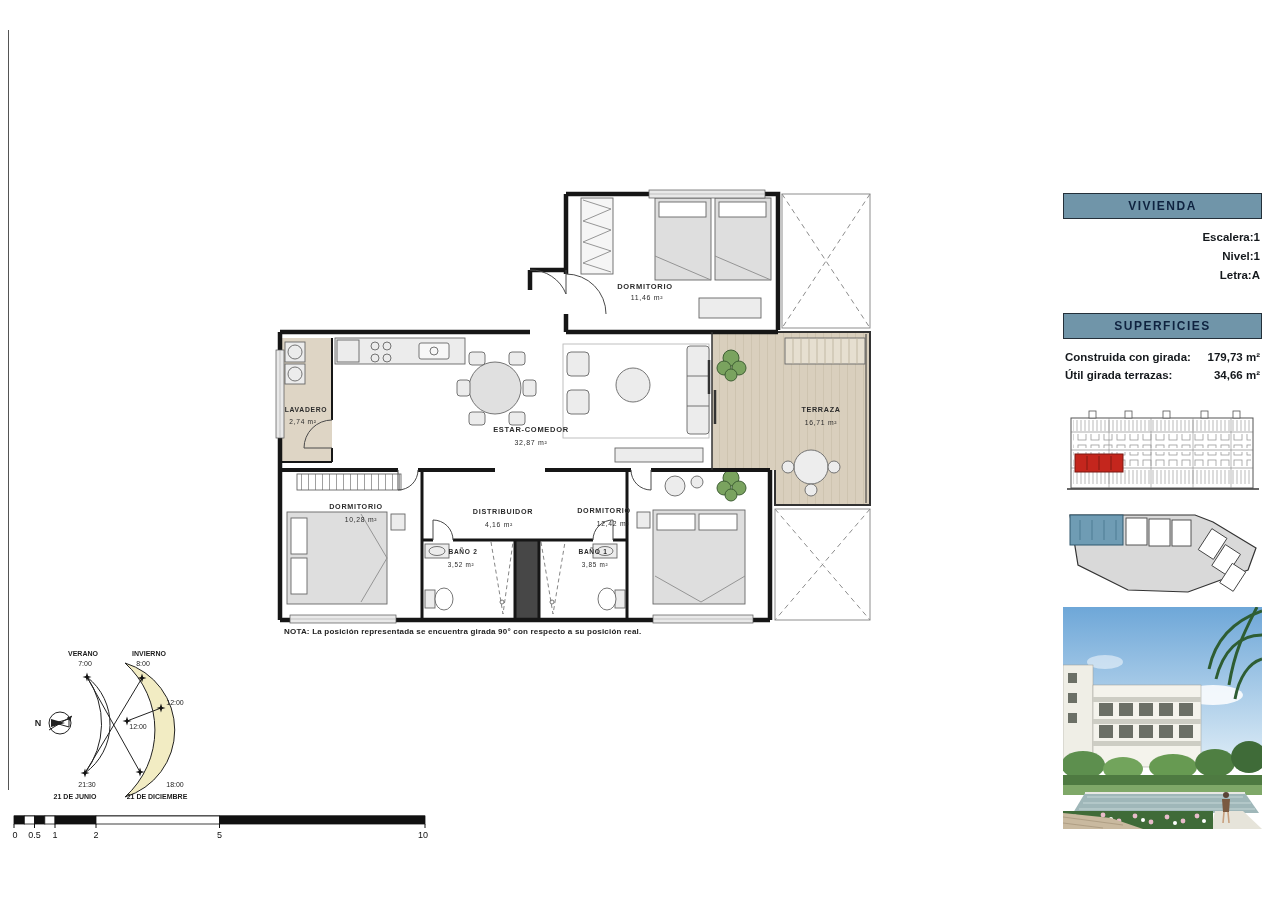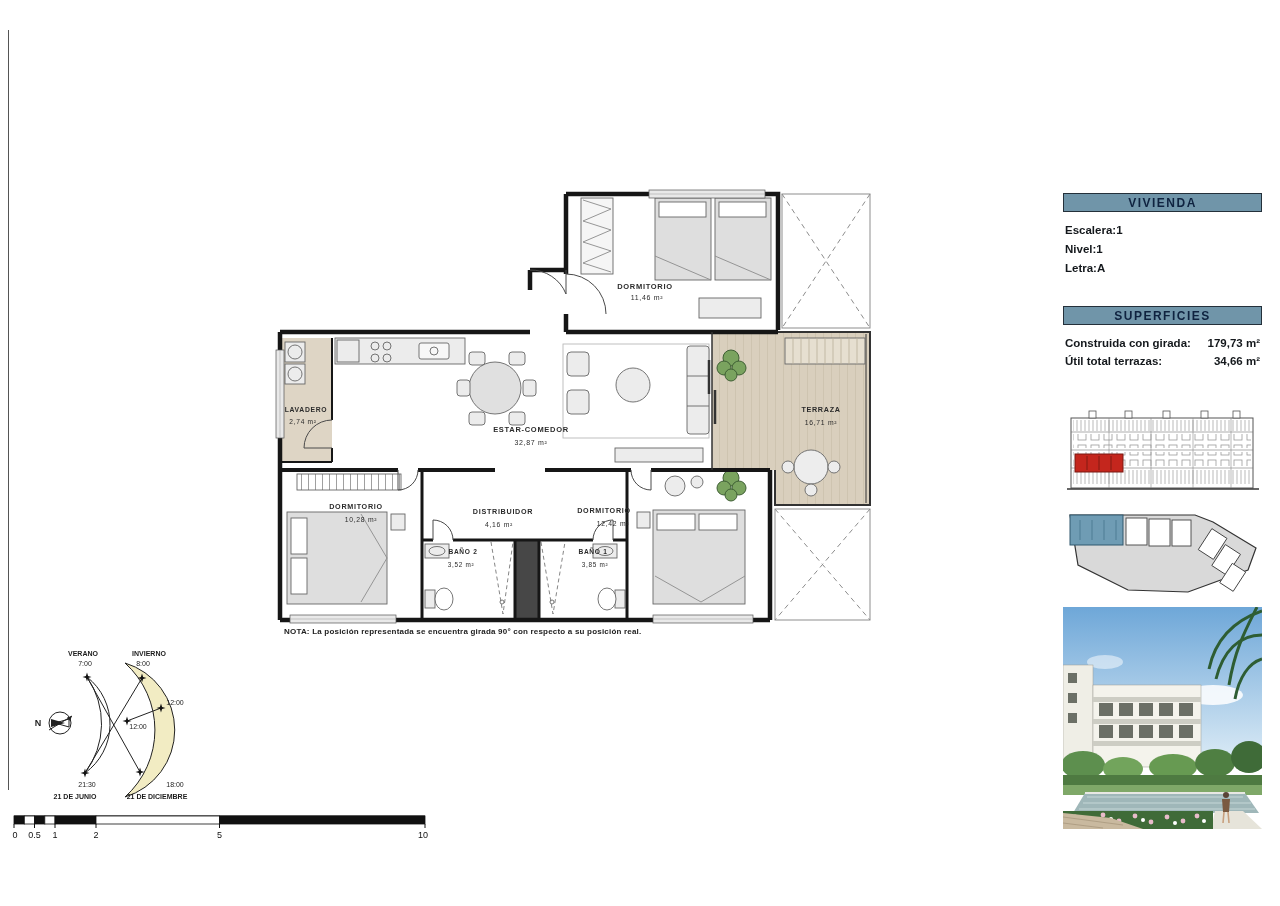--- a/index.html
+++ b/index.html
@@ -1,24 +1,24 @@
 <!DOCTYPE html>
 <html><head>
 <meta charset="utf-8">
 <style>
   html,body{margin:0;padding:0;background:#fff;}
   .canvas{position:relative;width:1280px;height:906px;background:#ffffff;overflow:hidden;
           font-family:"Liberation Sans",sans-serif;}
   .vline{position:absolute;left:8px;top:30px;width:1px;height:760px;background:#555;}
   
   .panel{position:absolute;left:1063px;top:193px;width:199px;}
-  .hdr{height:19px;background:#7095a9;border:1px solid #24303a;display:flex;align-items:center;
+  .hdr{height:26px;background:#7095a9;border:1px solid #24303a;display:flex;align-items:center;
        justify-content:center;font-weight:bold;font-size:12px;color:#0f2340;letter-spacing:1.5px;box-sizing:border-box;}
   .rowblock{margin-top:9px;}
-  .prow{display:flex;justify-content:flex-start;font-size:11.5px;font-weight:bold;color:#14181c;
+  .prow{display:flex;justify-content:flex-end;font-size:11.5px;font-weight:bold;color:#14181c;
         line-height:19px;padding:0 2px;}
   .prow .val{text-align:right;}
   .arow{display:flex;justify-content:space-between;font-size:11.5px;font-weight:bold;color:#14181c;
         line-height:18px;padding:0 2px;}
   .note{position:absolute;left:276px;top:627px;font-size:8px;font-weight:bold;color:#222;letter-spacing:.2px;margin-left:8px;}
   svg text{font-family:"Liberation Sans",sans-serif;}
 </style>
 </head>
 <body>
 
@@ -216,21 +216,21 @@
         <span class="val">A</span>
       </div>
     </div>
     <div class="hdr" style="margin-top:28px;">SUPERFICIES</div>
     <div class="rowblock">
       <div class="arow">
         <span>Construida con girada:</span>
         <span class="val">179,73 m²</span>
       </div>
       <div class="arow">
-        <span>Útil total terrazas:</span>
+        <span>Útil girada terrazas:</span>
         <span class="val">34,66 m²</span>
       </div>
     </div>
   </div>
 
   <svg viewBox="0 0 200 102" style="position:absolute;left:1063px;top:398px;width:200px;height:102px;">
     <defs>
       <pattern id="el-win" width="13" height="15" patternUnits="userSpaceOnUse">
         <rect x="2" y="2" width="8" height="10" fill="none" stroke="#9a9a9a" stroke-width="0.8"></rect>
       </pattern>

